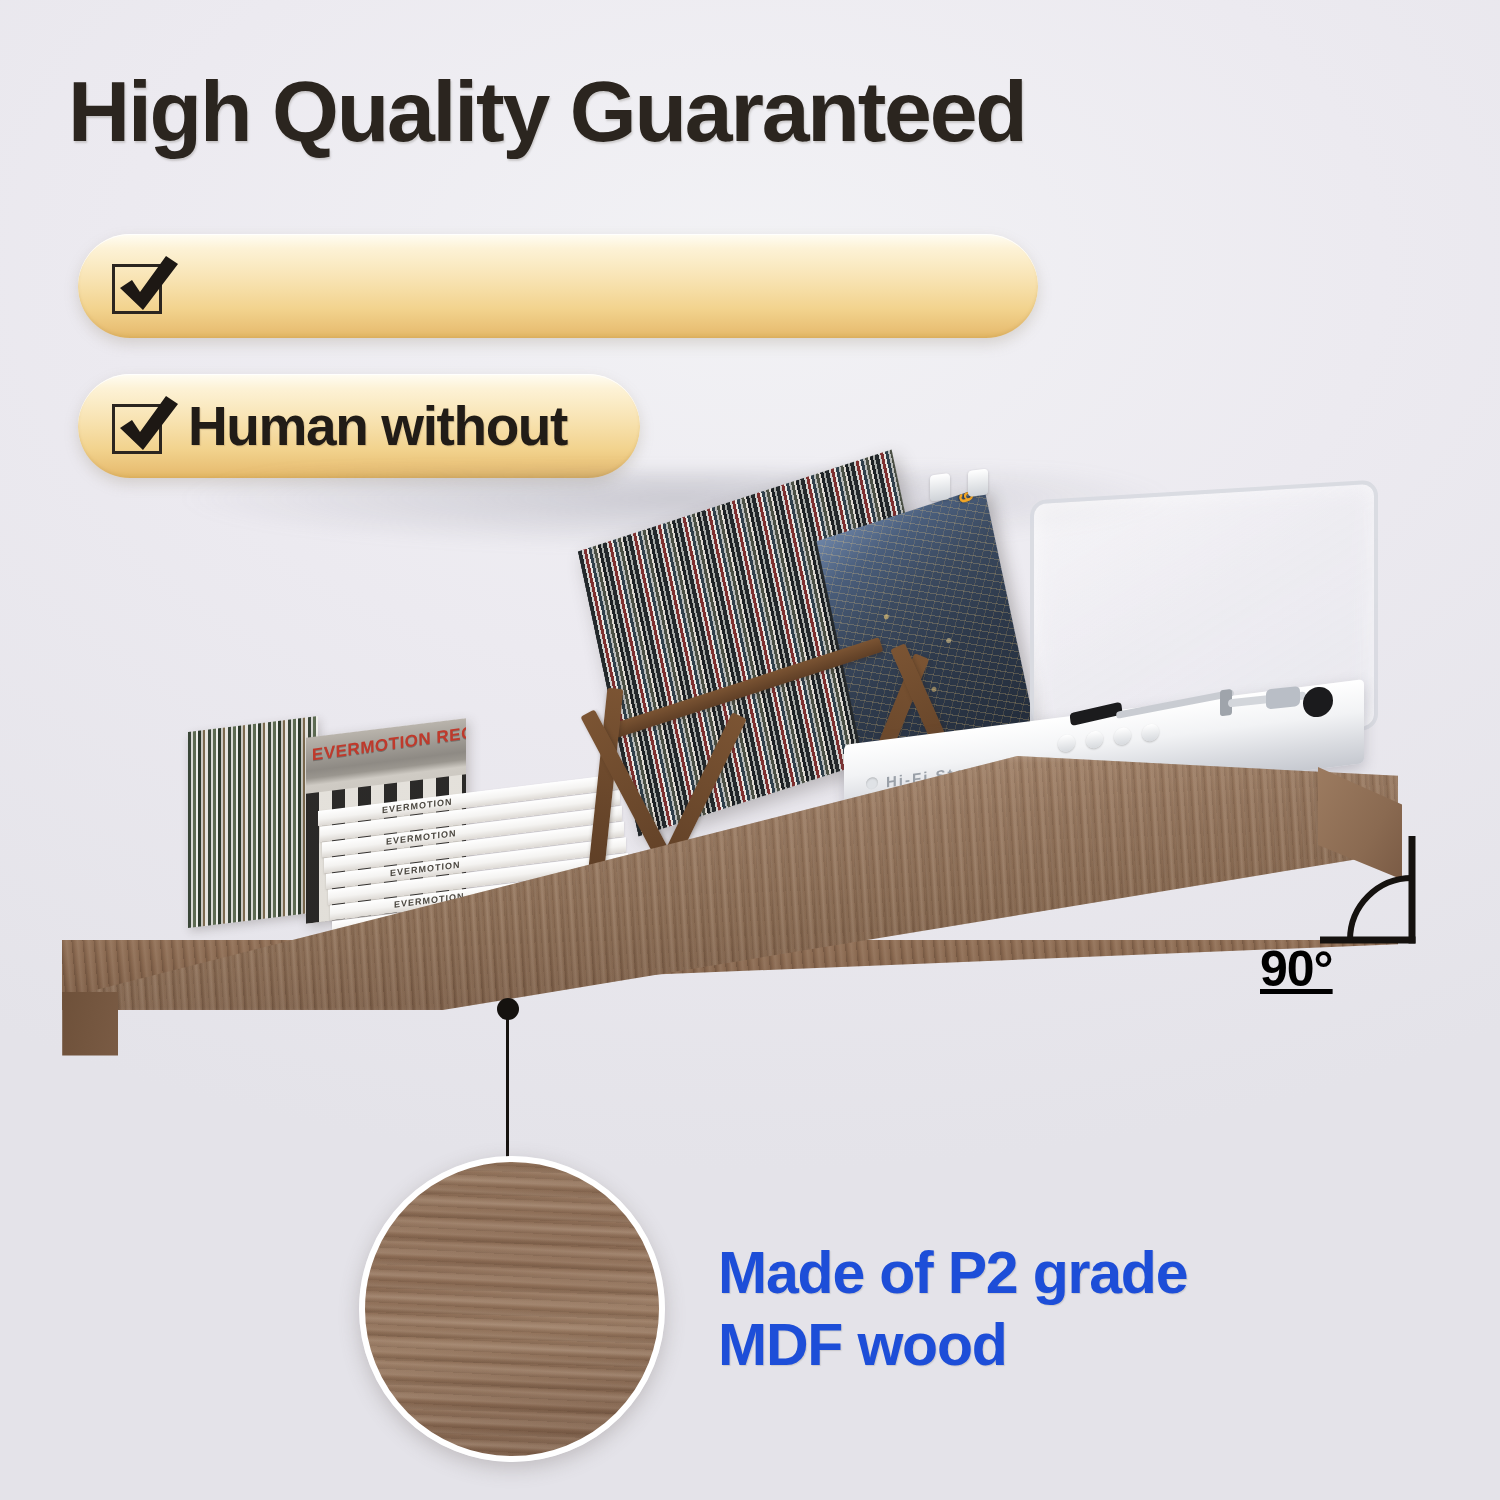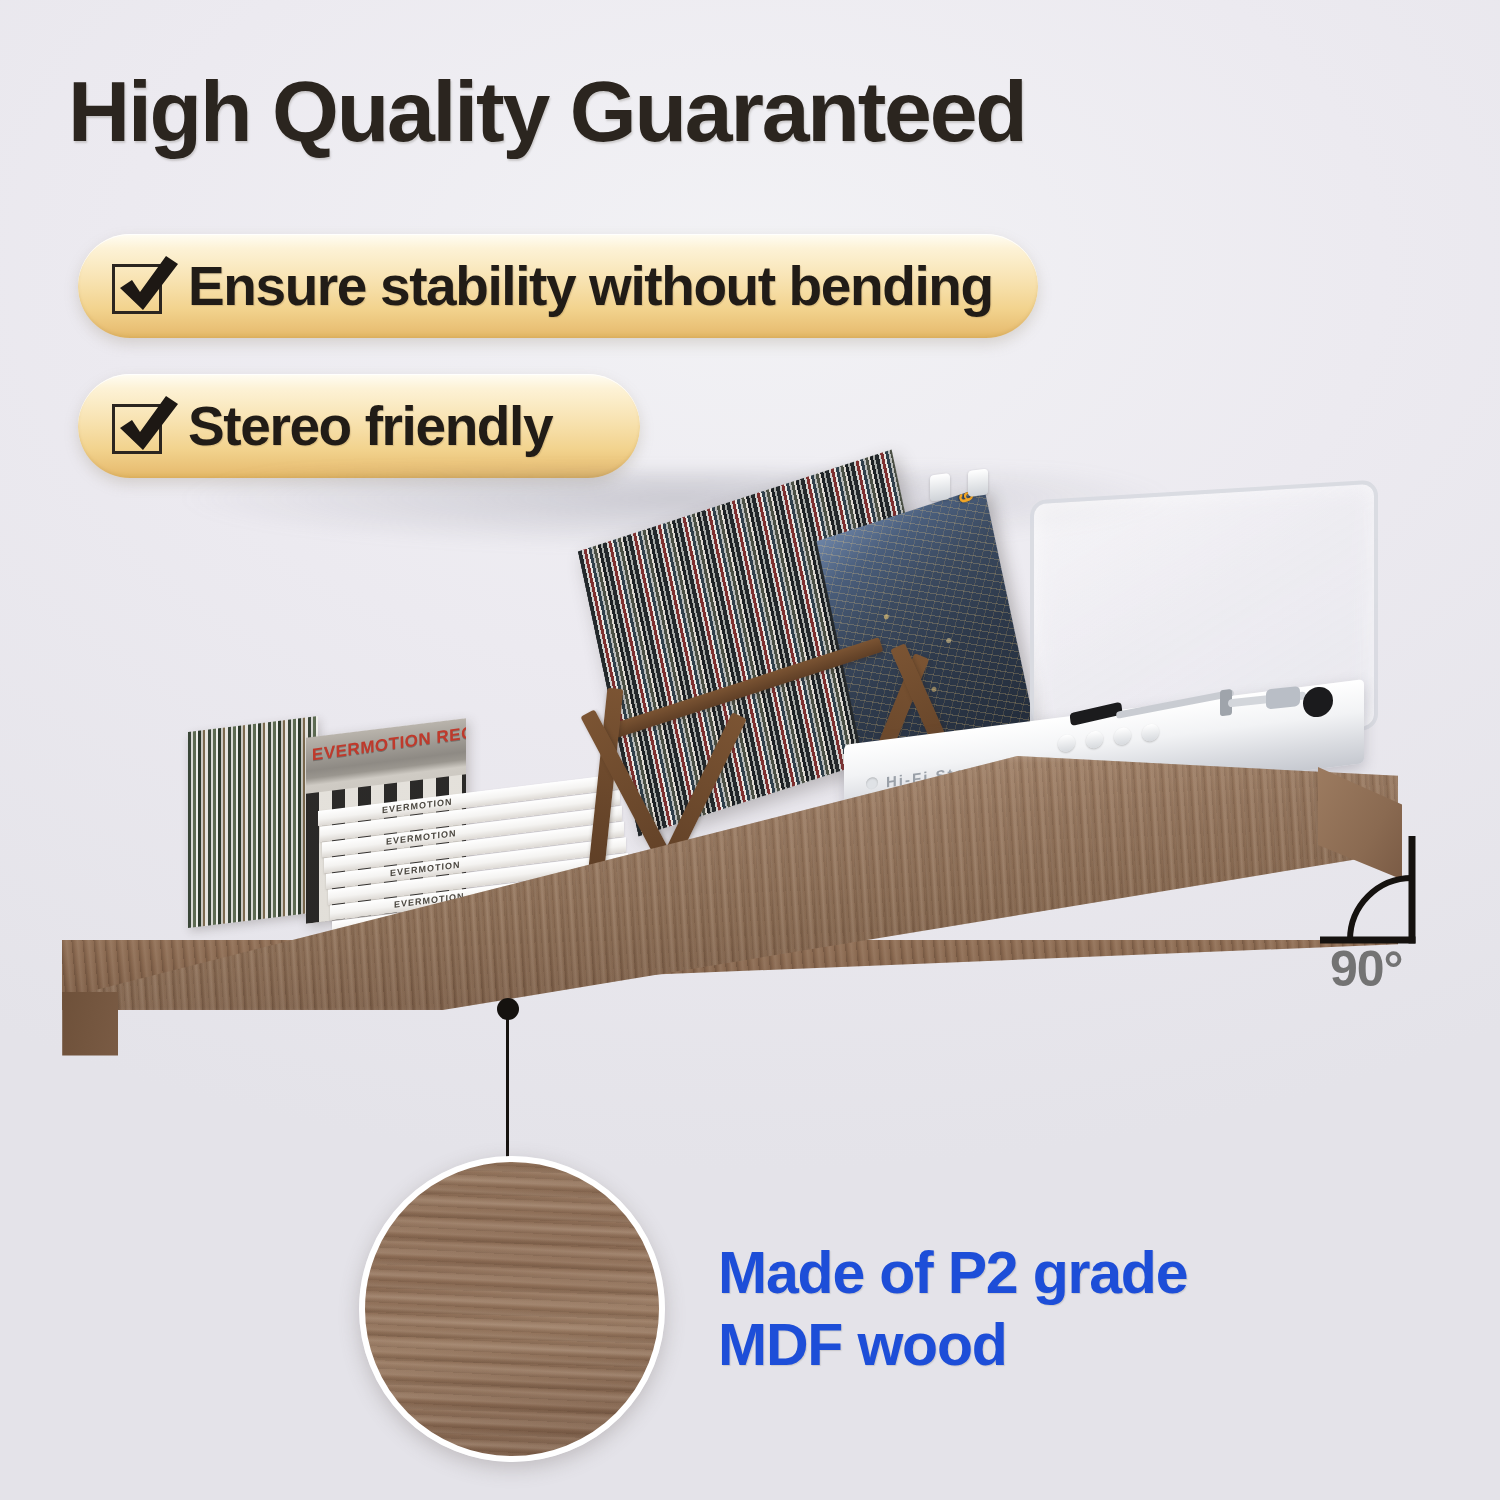--- a/index.html
+++ b/index.html
@@ -195,22 +195,22 @@
   .btns i{ display:block; width:17px; height:17px; border-radius:50%;
      background:linear-gradient(180deg,#ffffff,#d7dade);
      box-shadow:0 1px 2px rgba(0,0,0,.22); }
   .knobs{ position:absolute; left:92px; top:-18px; display:flex; gap:18px; transform:skewY(-7deg); }
   .knobs i{ display:block; width:20px; height:26px; border-radius:4px;
      background:linear-gradient(180deg,#ffffff,#cfd3d8); box-shadow:0 1px 3px rgba(0,0,0,.2);}
   .tonearm{ position:absolute; left:232px; top:196px; width:268px; height:60px; transform:skewY(-6deg); }
 
   
   .ang{ position:absolute; left:1320px; top:836px; width:112px; height:118px; }
-  .ang-deg{ position:absolute; left:1330px; top:940px; font-size:50px; font-weight:700;
-     color:#737373; letter-spacing:-1px; }
+  .ang-deg{ position:absolute; left:1260px; top:940px; font-size:50px; font-weight:700;
+     color:#000000; letter-spacing:-1px;text-decoration:underline; }
 
   
   .dot{ position:absolute; left:497px; top:998px; width:22px; height:22px;
         border-radius:50%; background:#15120f; }
   .leader{ position:absolute; left:506px; top:1016px; width:3px; height:148px; background:#15120f; }
   .circle{
      position:absolute; left:359px; top:1156px; width:306px; height:306px;
      border-radius:50%; border:6px solid #ffffff;
      background:
        repeating-linear-gradient(3deg, rgba(62,42,28,.13) 0px, rgba(62,42,28,0) 3px, rgba(255,238,220,.12) 6px, rgba(62,42,28,0) 11px),
@@ -231,31 +231,30 @@
 
 <div class="headline">High Quality Guaranteed</div>
 
 <div class="badge" id="badge-1">
   <span class="cbox">
     <span class="sq"></span>
     <svg viewBox="0 0 74 74" aria-hidden="true">
       <path d="M14 40 L26 32 L34 44 L60 8 L72 16 L37 62 Z" fill="#1d1814"></path>
     </svg>
   </span>
-  <span class="badge-label">Ensure stability without bending</span>
 </div>
 
 <div class="badge" id="badge-2">
   <span class="cbox">
     <span class="sq"></span>
     <svg viewBox="0 0 74 74" aria-hidden="true">
       <path d="M14 40 L26 32 L34 44 L60 8 L72 16 L37 62 Z" fill="#1d1814"></path>
     </svg>
   </span>
-  <span class="badge-label">Stereo friendly</span>
+  <span class="badge-label">Human without</span>
 </div>
 
 <div class="wall-shadow"></div>
 
 <div class="scene">
 
   <div class="vinyl-left">
     <div class="vl-stack"></div>
     <div class="vl-cover">
       <div class="bars"></div>

